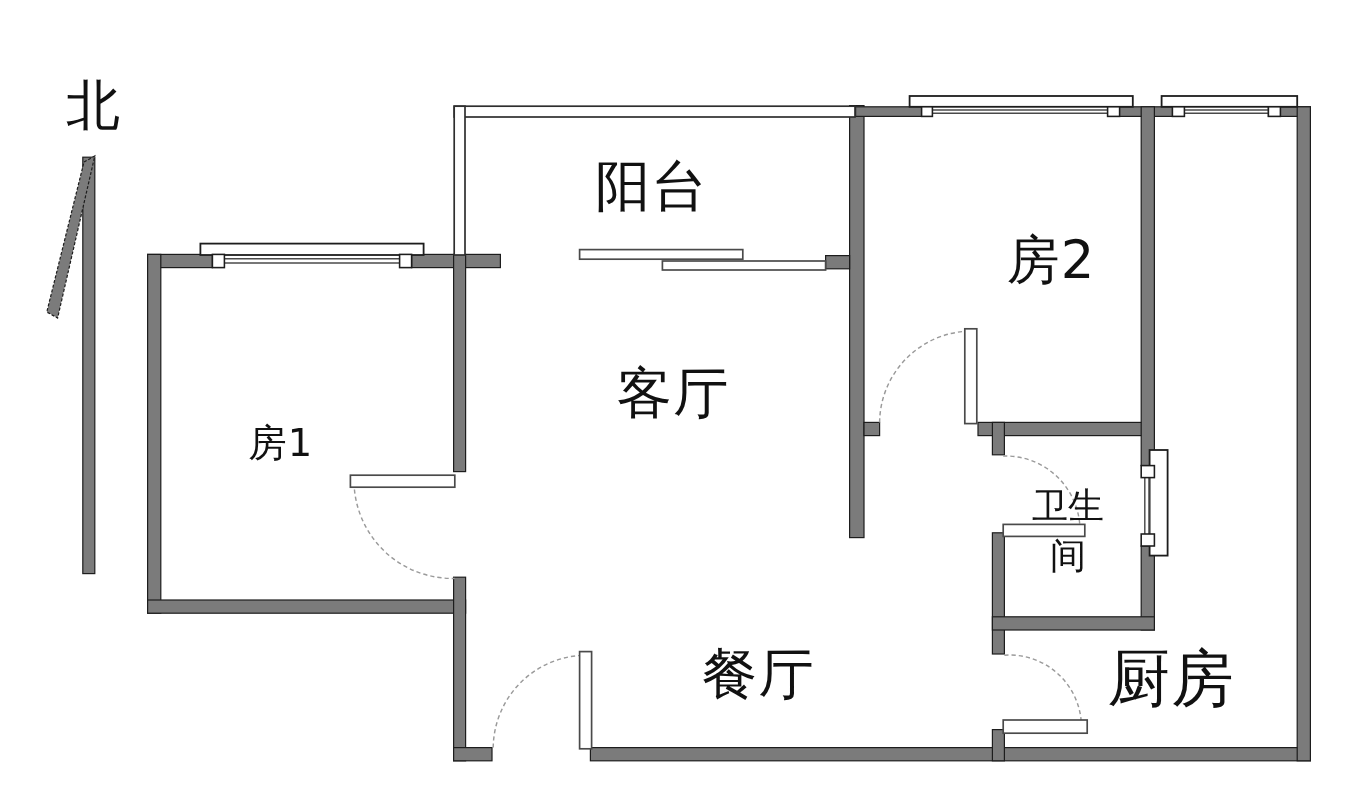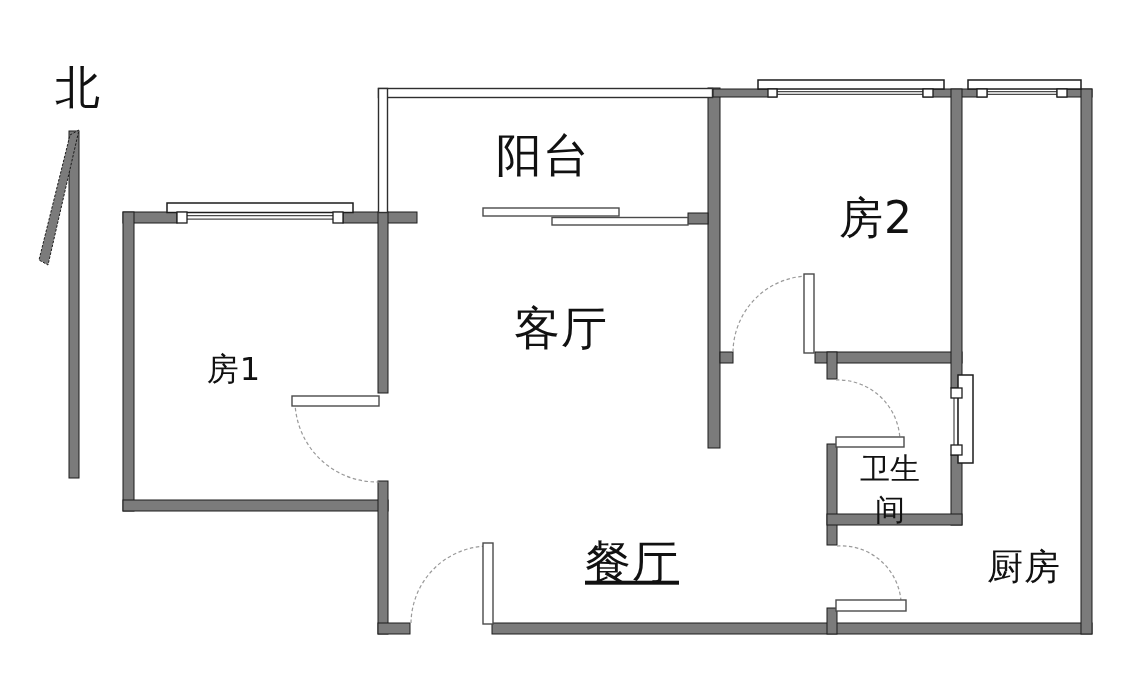--- a/index.html
+++ b/index.html
@@ -36,26 +36,26 @@
     font-weight:500;
     white-space:nowrap;
     letter-spacing:1px;
     line-height:1.1;
   }
   .lbl-north{left:78px;top:88px;font-size:45px;}
   .lbl-balcony{left:543px;top:155px;font-size:46px;}
   .lbl-living{left:561px;top:328px;font-size:46px;}
   .lbl-room1{left:234px;top:370px;font-size:32px;}
   .lbl-room2{left:840px;top:218px;font-size:44px;margin-left:36px;}
-  .lbl-dining{left:632px;top:562px;font-size:46px;text-decoration:underline;}
-  .lbl-kitchen{left:1024px;top:567px;font-size:36px;}
+  .lbl-dining{left:632px;top:562px;font-size:46px;}
+  .lbl-kitchen{left:976px;top:567px;font-size:52px;}
   .lbl-bathroom{
     left:890px;top:443px;font-size:30px;
     white-space:normal;width:70px;text-align:center;
-    line-height:41px;letter-spacing:0;word-break:break-all;margin-top:46px;
+    line-height:41px;letter-spacing:0;word-break:break-all;
   }
 </style>
 </head>
 <body>
 
 <div class="stage">
 
   <svg class="plan-svg" viewBox="0 0 1125 673" width="1125" height="673">
 
     <g>

